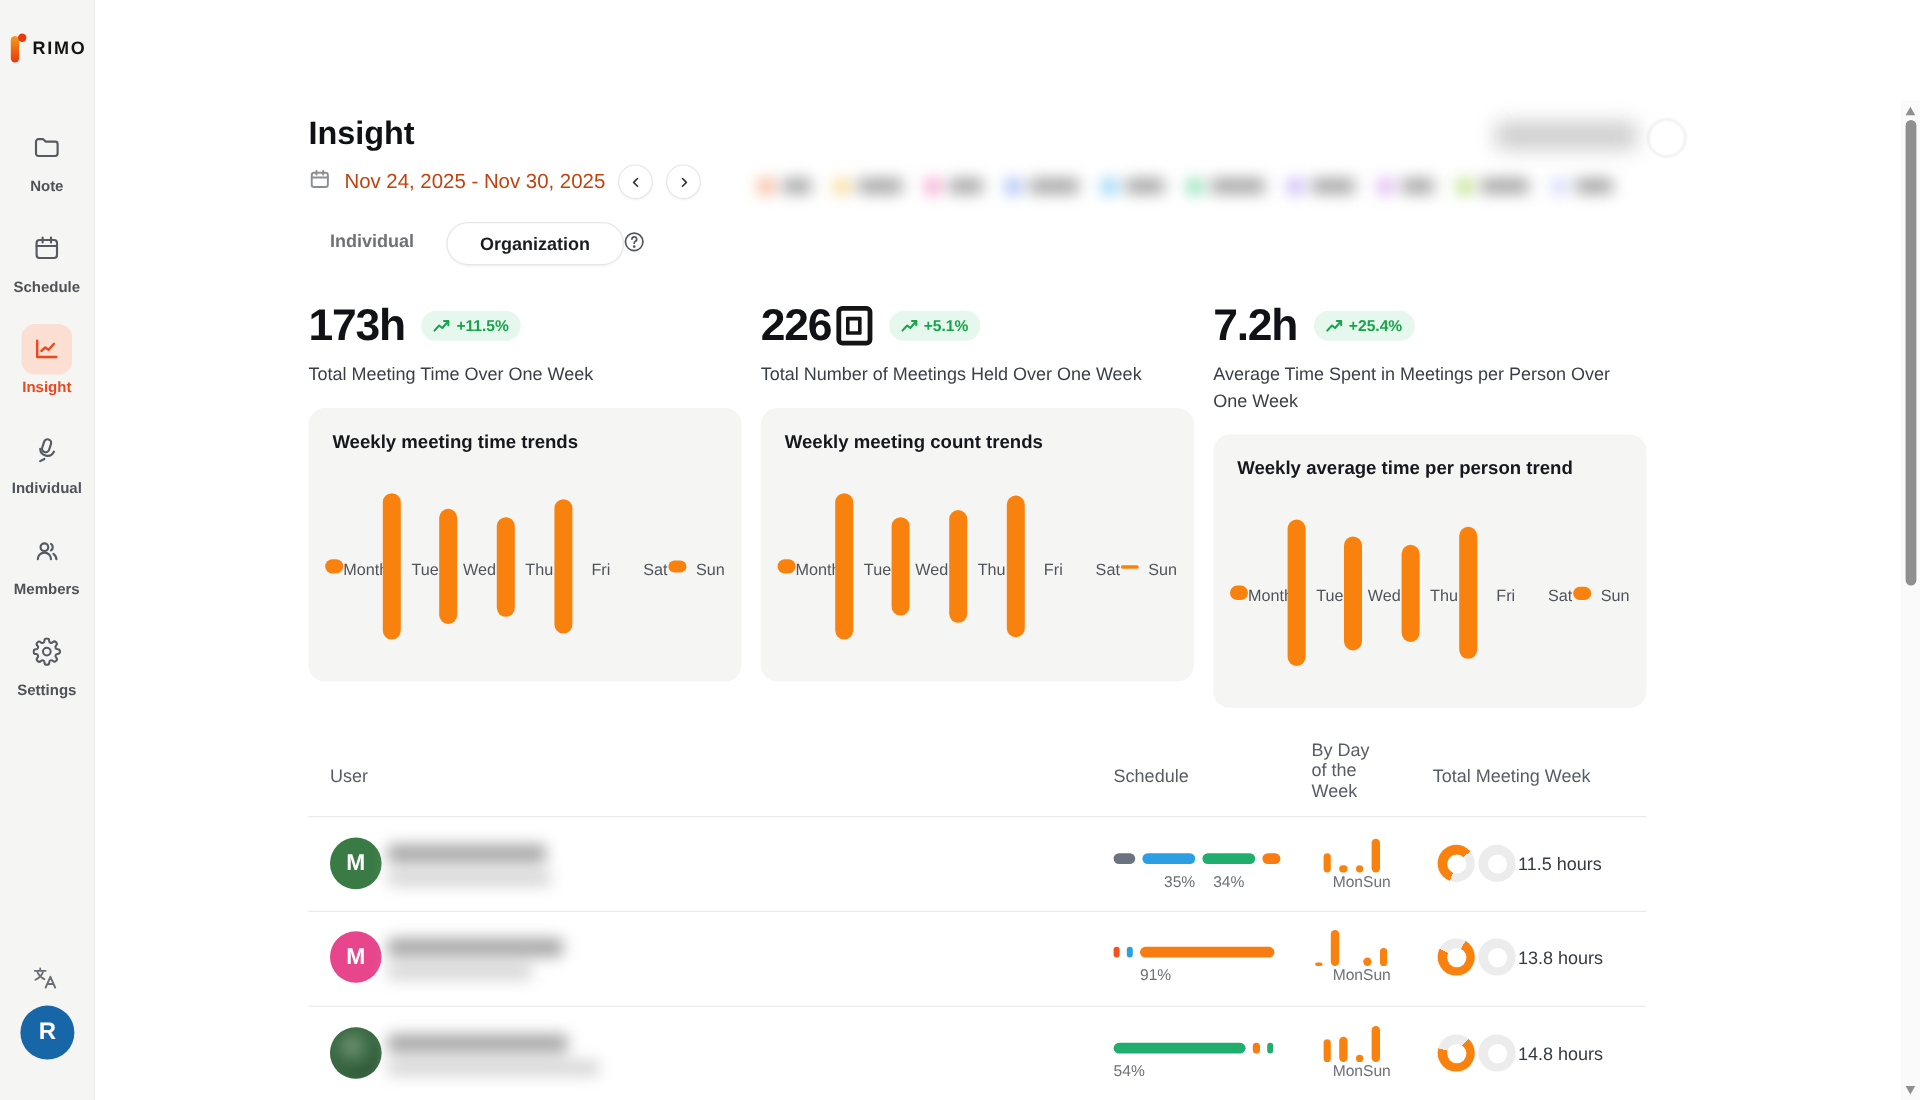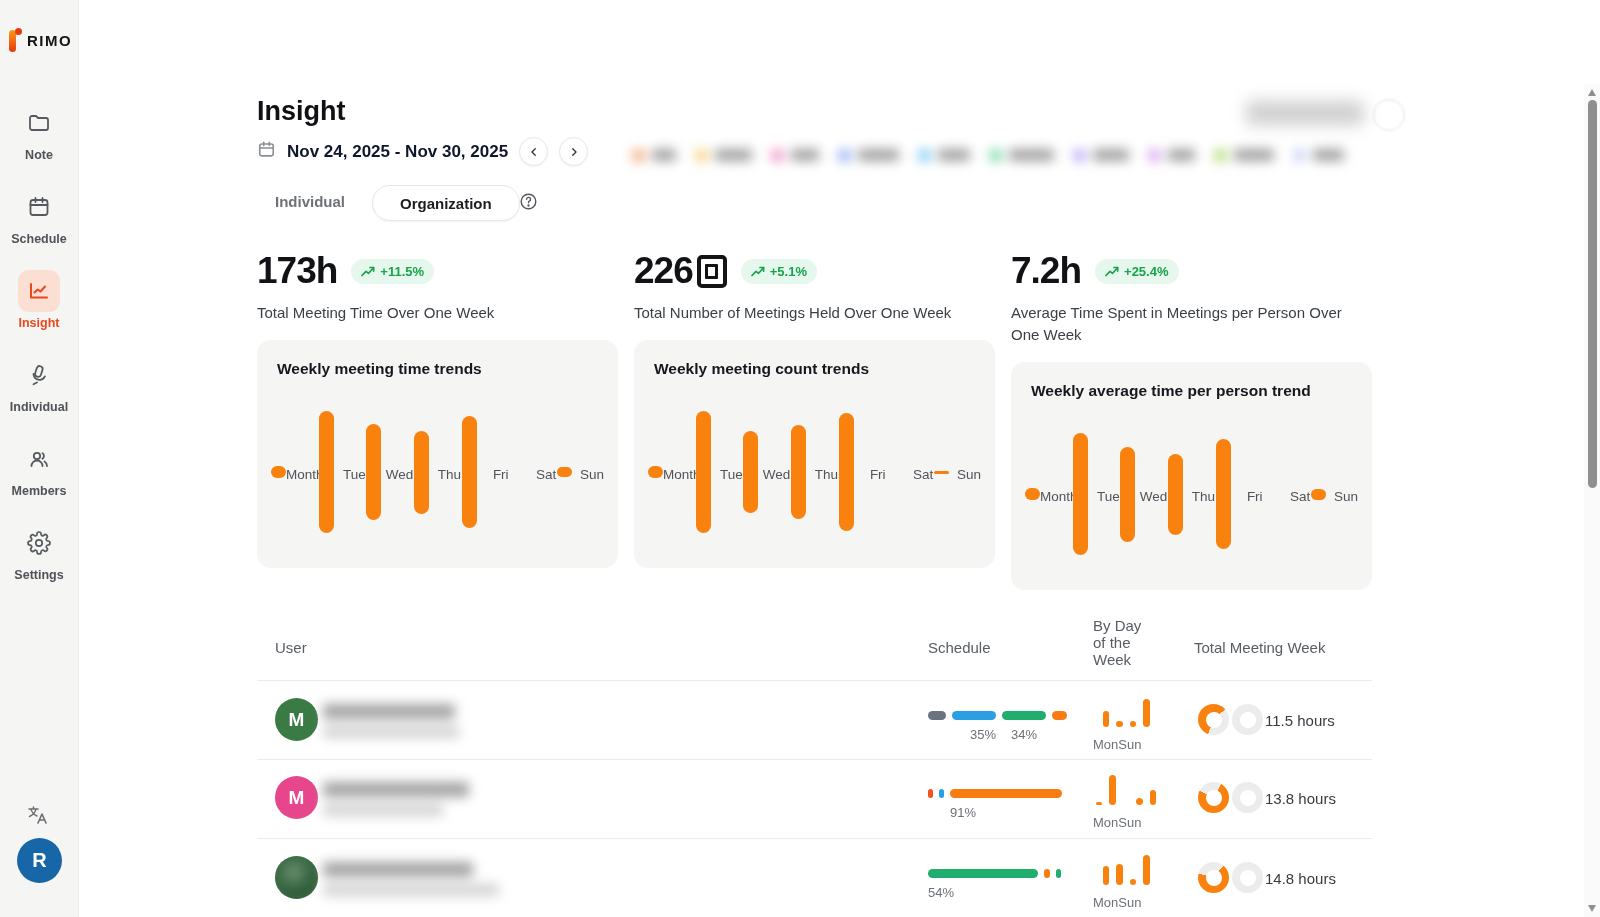--- a/index.html
+++ b/index.html
@@ -20,21 +20,21 @@
   .nav-icon{width:42px;height:42px;border-radius:11px;display:flex;align-items:center;justify-content:center}
   .nav-item.active .nav-icon{background:#fbdfd3}
   .nav-label{font-size:12.5px;font-weight:700;color:#4f5358}
   .nav-item.active .nav-label{color:#e8491f}
   .translate{position:absolute;left:25px;top:802px;cursor:pointer}
   .user-avatar{position:absolute;left:17px;top:838px;width:45px;height:45px;border-radius:50%;background:#1767a8;color:#fff;
     display:flex;align-items:center;justify-content:center;font-size:20px;font-weight:700;cursor:pointer}
   
   .page-title{position:absolute;left:257px;top:96px;font-size:27px;font-weight:800;color:#101114}
   .date-row{position:absolute;left:257px;top:137px;display:flex;align-items:center;gap:11px}
-  .date-text{font-size:17px;font-weight:700;color:#0f172a;cursor:pointer}
+  .date-text{font-size:17px;font-weight:400;color:#c2410c;cursor:pointer}
   .nav-circle{width:27px;height:27px;border-radius:50%;border:1px solid #e7e7e7;background:#fff;box-shadow:0 1px 2px rgba(0,0,0,.05);
     display:flex;align-items:center;justify-content:center;cursor:pointer}
   .nav-circle:first-of-type{margin-left:16px}
   
   .legend-blurred{position:absolute;left:632px;top:141px;width:712px;height:28px;display:flex;align-items:center;gap:19px;
     filter:blur(6px);cursor:pointer}
   .legend-item{display:flex;align-items:center;gap:7px;flex:0 0 auto}
   .legend-dot{width:13px;height:13px;border-radius:50%}
   .legend-text{height:12px;border-radius:3px;background:#8f8f8f;opacity:.85}
   .toppill-circle{position:absolute;left:1373px;top:99px;width:30px;height:30px;border-radius:50%;border:1px solid #e0e0e0;background:#fff;filter:blur(1px)}
@@ -74,21 +74,21 @@
   .nblob2{height:12px;border-radius:3px;background:#d2d2d2;margin-top:7px}
   .breakdown{position:absolute;left:671px;top:30px}
   .segrow{display:flex;align-items:center;gap:6px}
   .seg{height:9px;border-radius:5px}
   .seglabels{display:flex;gap:6px;margin-top:7px}
   .seglabel{font-size:13px;color:#6c7177}
   .days{position:absolute;left:836px;top:14px;width:66px}
   .daybars{display:flex;align-items:flex-end;justify-content:center;gap:7px;height:32px}
   .daybar{width:6.5px;border-radius:3.5px;background:#f9820f}
   .dayspacer{width:6.5px}
-  .daylabels{display:flex;justify-content:flex-start;margin-top:10px;font-size:13px;color:#6c7177}
+  .daylabels{display:flex;justify-content:flex-end;margin-top:0;font-size:13px;color:#6c7177}
   .donut{position:absolute;top:23px;width:31px;height:31px;border-radius:50%}
   .donut::after{content:"";position:absolute;inset:7.5px;border-radius:50%;background:#fff}
   .hours{position:absolute;left:1008px;top:31px;font-size:15px;color:#363b42}
   
   .scrollbar{position:absolute;right:0;top:84px;width:16px;height:833px;background:#fafafa}
   .sb-up{position:absolute;top:5px;left:3.5px;width:0;height:0;border-left:4.5px solid transparent;border-right:4.5px solid transparent;border-bottom:7px solid #8f8f8f;cursor:pointer}
   .sb-down{position:absolute;bottom:5px;left:3.5px;width:0;height:0;border-left:4.5px solid transparent;border-right:4.5px solid transparent;border-top:7px solid #8f8f8f;cursor:pointer}
   .sb-thumb{position:absolute;top:16px;left:3.5px;width:9px;height:388px;border-radius:5px;background:#8f8f8f;cursor:pointer}
 </style>
 </head>

